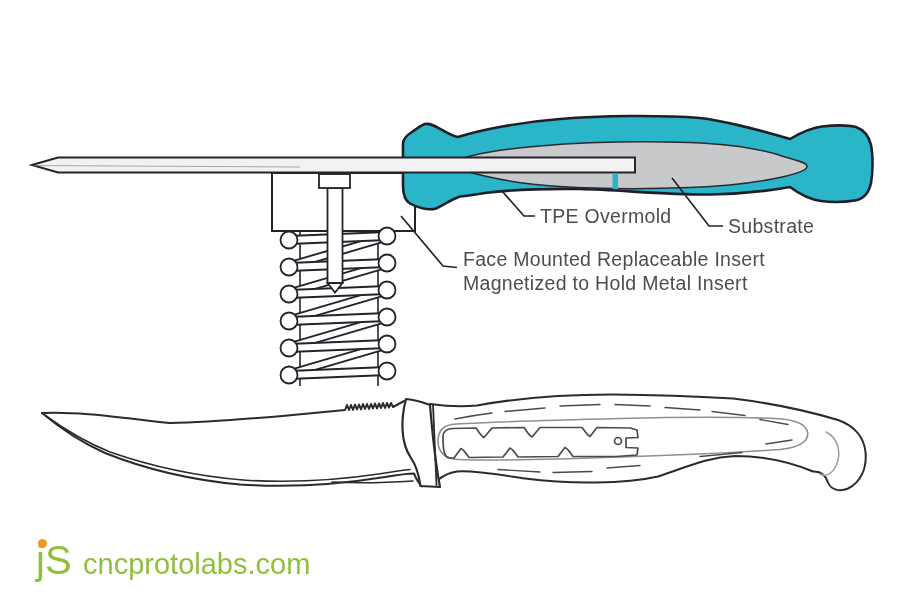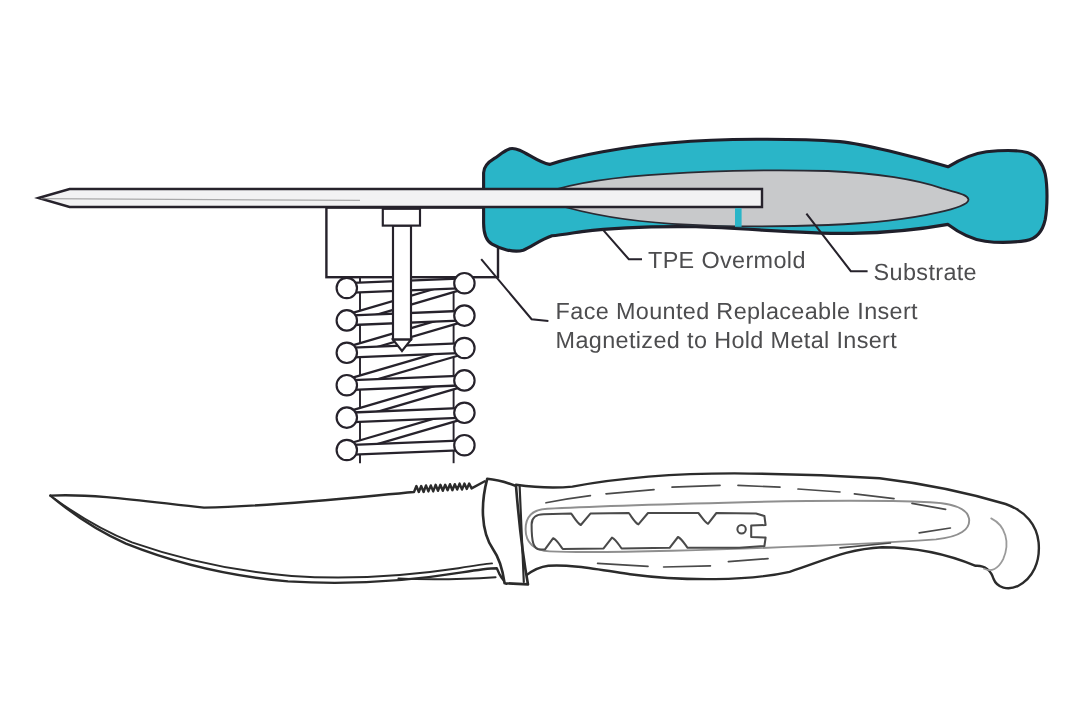--- a/index.html
+++ b/index.html
@@ -212,13 +212,18 @@
       <path d="M 760,419.5 L 788,424.5"></path>
       <path d="M 498,469.5 L 540,472"></path>
       <path d="M 553,472.5 L 592,471.5"></path>
       <path d="M 607,468 L 640,465.5"></path>
       <path d="M 700,456.5 L 742,452.5"></path>
       <path d="M 766,444 L 792,440"></path>
     </g>
   </g>
 </svg>
 
+<div class="logo">
+  <span class="logo-mark">jS</span>
+  <span class="logo-dot"></span>
+  <span class="logo-site">cncprotolabs.com</span>
 </div>
+</div>
 
 </body></html>

